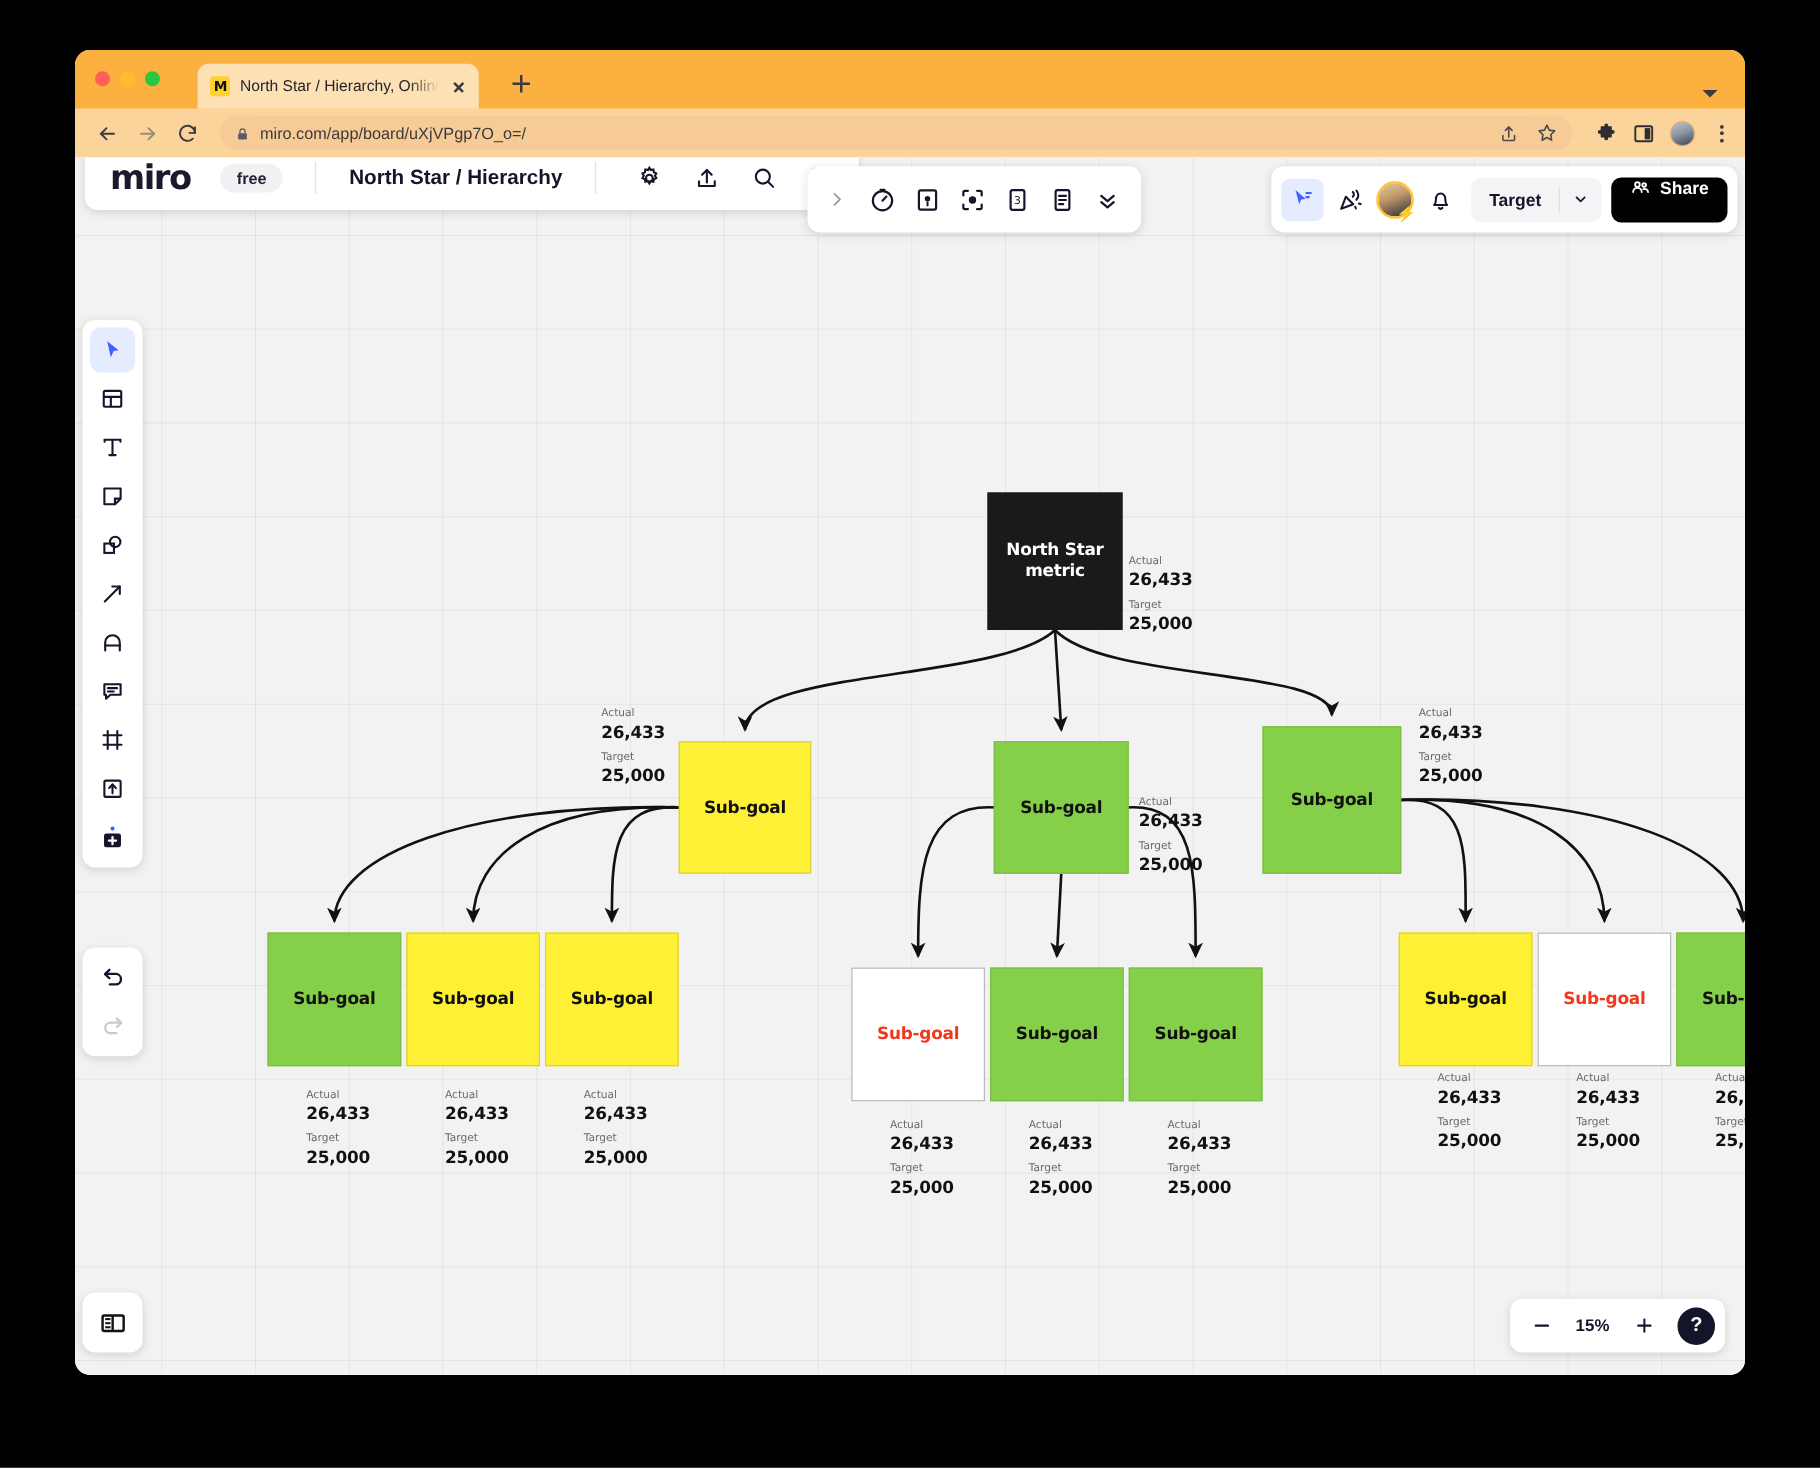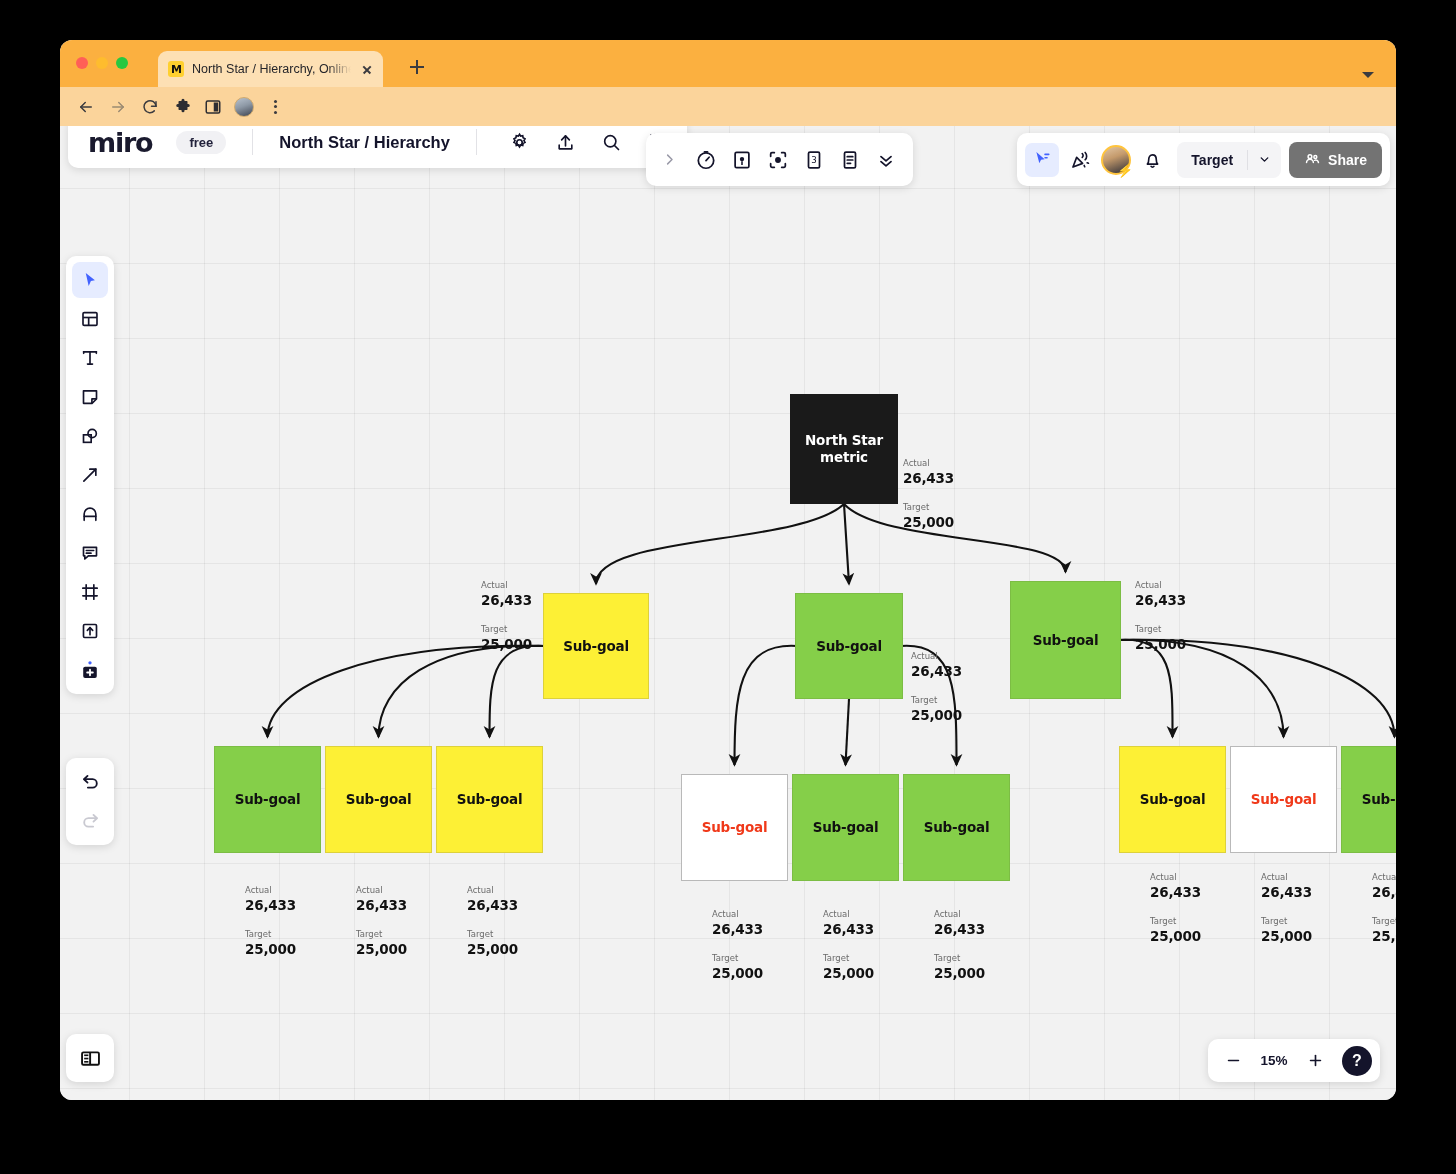--- a/index.html
+++ b/index.html
@@ -145,22 +145,22 @@
     width: 30px; height: 30px; border-radius: 50%;
     background: linear-gradient(160deg,#e2c6a4 0%,#c49a6c 40%,#2d2d35 100%);
     border: 2px solid #ffc43d; position: relative; cursor: pointer;
   }
   .bolt { position:absolute; right:-4px; bottom:-4px; font-size:13px; color:#ffc107; line-height:1; }
   .present-grp { display:flex; align-items:center; background:#f4f4f6; border-radius:8px; height:36px; margin:0 4px; }
   .present-btn { font-size:14px; font-weight:600; color:#14142b; padding: 0 14px; cursor:pointer; }
   .present-div { width:1px; height:20px; background:#e0e0e4; }
   .present-caret { padding: 0 10px; display:flex; align-items:center; cursor:pointer; }
   .share-btn {
-    background:#737373; color:#fff; border-radius:8px; height:36px;
-    display:flex; align-items:center; gap:7px; padding:0 15px;
+    background:#000000; color:#fff; border-radius:8px; height:36px;
+    display:flex; align-items:flex-start; gap:7px; padding:0 15px;
     font-size:14px; font-weight:600; cursor:pointer;
   }
 
   
   .tool-col { position:absolute; left:6px; top:130px; width:48px; background:#fff; border-radius:10px; box-shadow:0 2px 8px rgba(0,0,0,.13); padding:6px 0; display:flex; flex-direction:column; align-items:center; gap:3px; }
   .tool { width:36px; height:36px; border-radius:8px; display:flex; align-items:center; justify-content:center; cursor:pointer; }
   .tool.sel { background:#e6ecff; }
   .tool-col2 { position:absolute; left:6px; top:632px; width:48px; background:#fff; border-radius:10px; box-shadow:0 2px 8px rgba(0,0,0,.13); padding:6px 0; display:flex; flex-direction:column; align-items:center; gap:3px; }
 
   .panel-toggle { position:absolute; left:6px; bottom:18px; width:48px; height:48px; background:#fff; border-radius:10px; box-shadow:0 2px 8px rgba(0,0,0,.13); display:flex; align-items:center; justify-content:center; cursor:pointer; }
@@ -184,21 +184,21 @@
     font-weight:700; cursor:pointer;
   }
   .node.black  { background:#1a1a1a; border-color:#1a1a1a; color:#ffffff; }
   .node.green  { background:#85cf49; border-color:#7cbd44; color:#111; }
   .node.yellow { background:#fdf035; border-color:#ddd13a; color:#111; }
   .node.white  { background:#fff;    border-color:#b9b9b9; color:#f0391a; }
   .node-label { font-size:13.5px; line-height:1.25; text-align:center; letter-spacing:-.2px; }
   .node.black .node-label { font-size:13.5px; }
 
   .metrics { position:absolute; font-family:"DejaVu Sans", sans-serif; cursor:default; }
-  .m-key { font-size:8.5px; color:#6a6a6a; line-height:1.3;margin-top:14px; }
+  .m-key { font-size:8.5px; color:#6a6a6a; line-height:1.3; }
   .m-val { font-size:13.5px; font-weight:700; color:#111; line-height:1.4; margin-bottom:5px; letter-spacing:-.2px; }
   .m-val:last-child { margin-bottom:0; }
 
   svg.links { position:absolute; inset:0; width:100%; height:100%; pointer-events:none; }
 </style>
 </head>
 <body>
 
 <div class="window">
 
@@ -230,20 +230,37 @@
           <path d="M13 6l6 6-6 6"></path>
         </svg>
     </span>
     <span class="nav-btn">
       <svg width="18" height="18" viewBox="0 0 24 24" fill="none" stroke="#3b3b3f" stroke-width="2" stroke-linecap="round">
           <path d="M20 11a8 8 0 1 0-2.3 6.2"></path>
           <path d="M20 5v6h-6"></path>
         </svg>
     </span>
 
+    <div class="omnibox">
+      <svg width="12" height="14" viewBox="0 0 24 24">
+          <rect x="5" y="11" width="14" height="10" rx="2" fill="#5c5c60"></rect>
+          <path d="M8 11V8a4 4 0 0 1 8 0v3" fill="none" stroke="#5c5c60" stroke-width="2"></path>
+        </svg>
+      <span class="url">miro.com/app/board/uXjVPgp7O_o=/</span>
+      <span class="omni-right">
+        <svg width="16" height="16" viewBox="0 0 24 24" fill="none" stroke="#4a4a4e" stroke-width="1.9" stroke-linecap="round" stroke-linejoin="round">
+            <path d="M12 16V4"></path>
+            <path d="M8 8l4-4 4 4"></path>
+            <path d="M5 14v5a1 1 0 0 0 1 1h12a1 1 0 0 0 1-1v-5"></path>
+          </svg>
+        <svg width="17" height="17" viewBox="0 0 24 24" fill="none" stroke="#4a4a4e" stroke-width="1.8" stroke-linejoin="round">
+            <path d="M12 3l2.7 5.6 6.1.9-4.4 4.3 1 6.1-5.4-2.9L6.6 20l1-6.1L3.2 9.5l6.1-.9z"></path>
+          </svg>
+      </span>
+    </div>
 
     <span class="ext-icons">
       <svg width="18" height="18" viewBox="0 0 24 24" fill="#2d2d32">
           <path d="M10 3a2 2 0 0 1 4 0v1h3a1 1 0 0 1 1 1v3h1a2 2 0 0 1 0 4h-1v3a1 1 0 0 1-1 1h-3v1a2 2 0 0 1-4 0v-1H7a1 1 0 0 1-1-1v-3H5a2 2 0 0 1 0-4h1V5a1 1 0 0 1 1-1h3z"></path>
         </svg>
       <svg width="18" height="18" viewBox="0 0 24 24">
           <rect x="3" y="4" width="18" height="16" rx="2" fill="none" stroke="#2d2d32" stroke-width="2"></rect>
           <rect x="13" y="6" width="6" height="12" fill="#2d2d32"></rect>
         </svg>
       <span class="avatar-chrome"></span>

